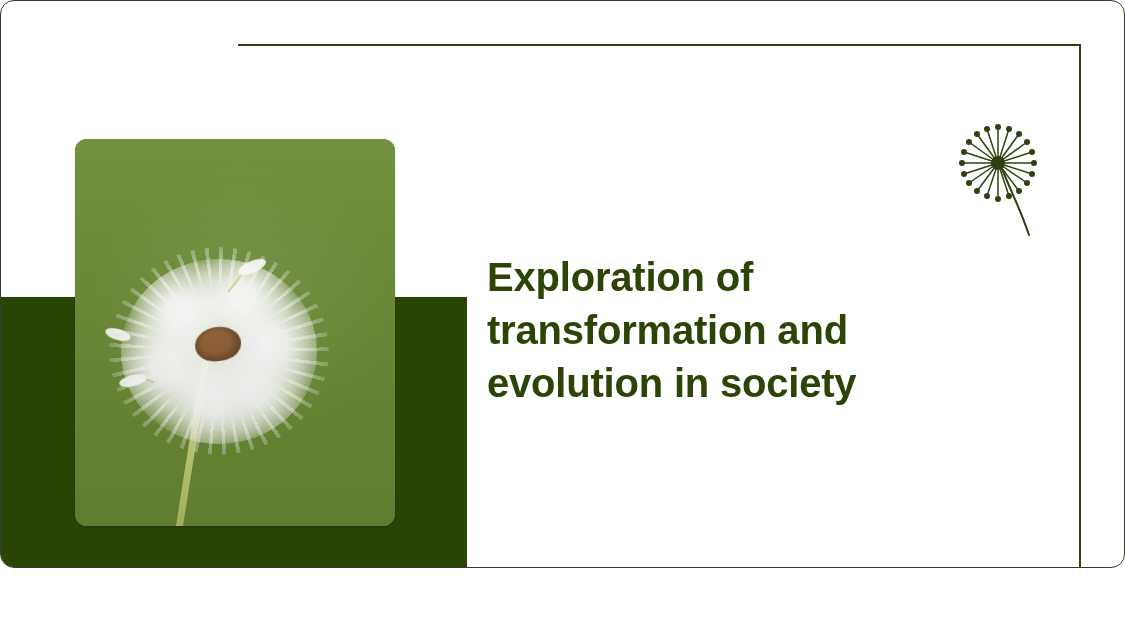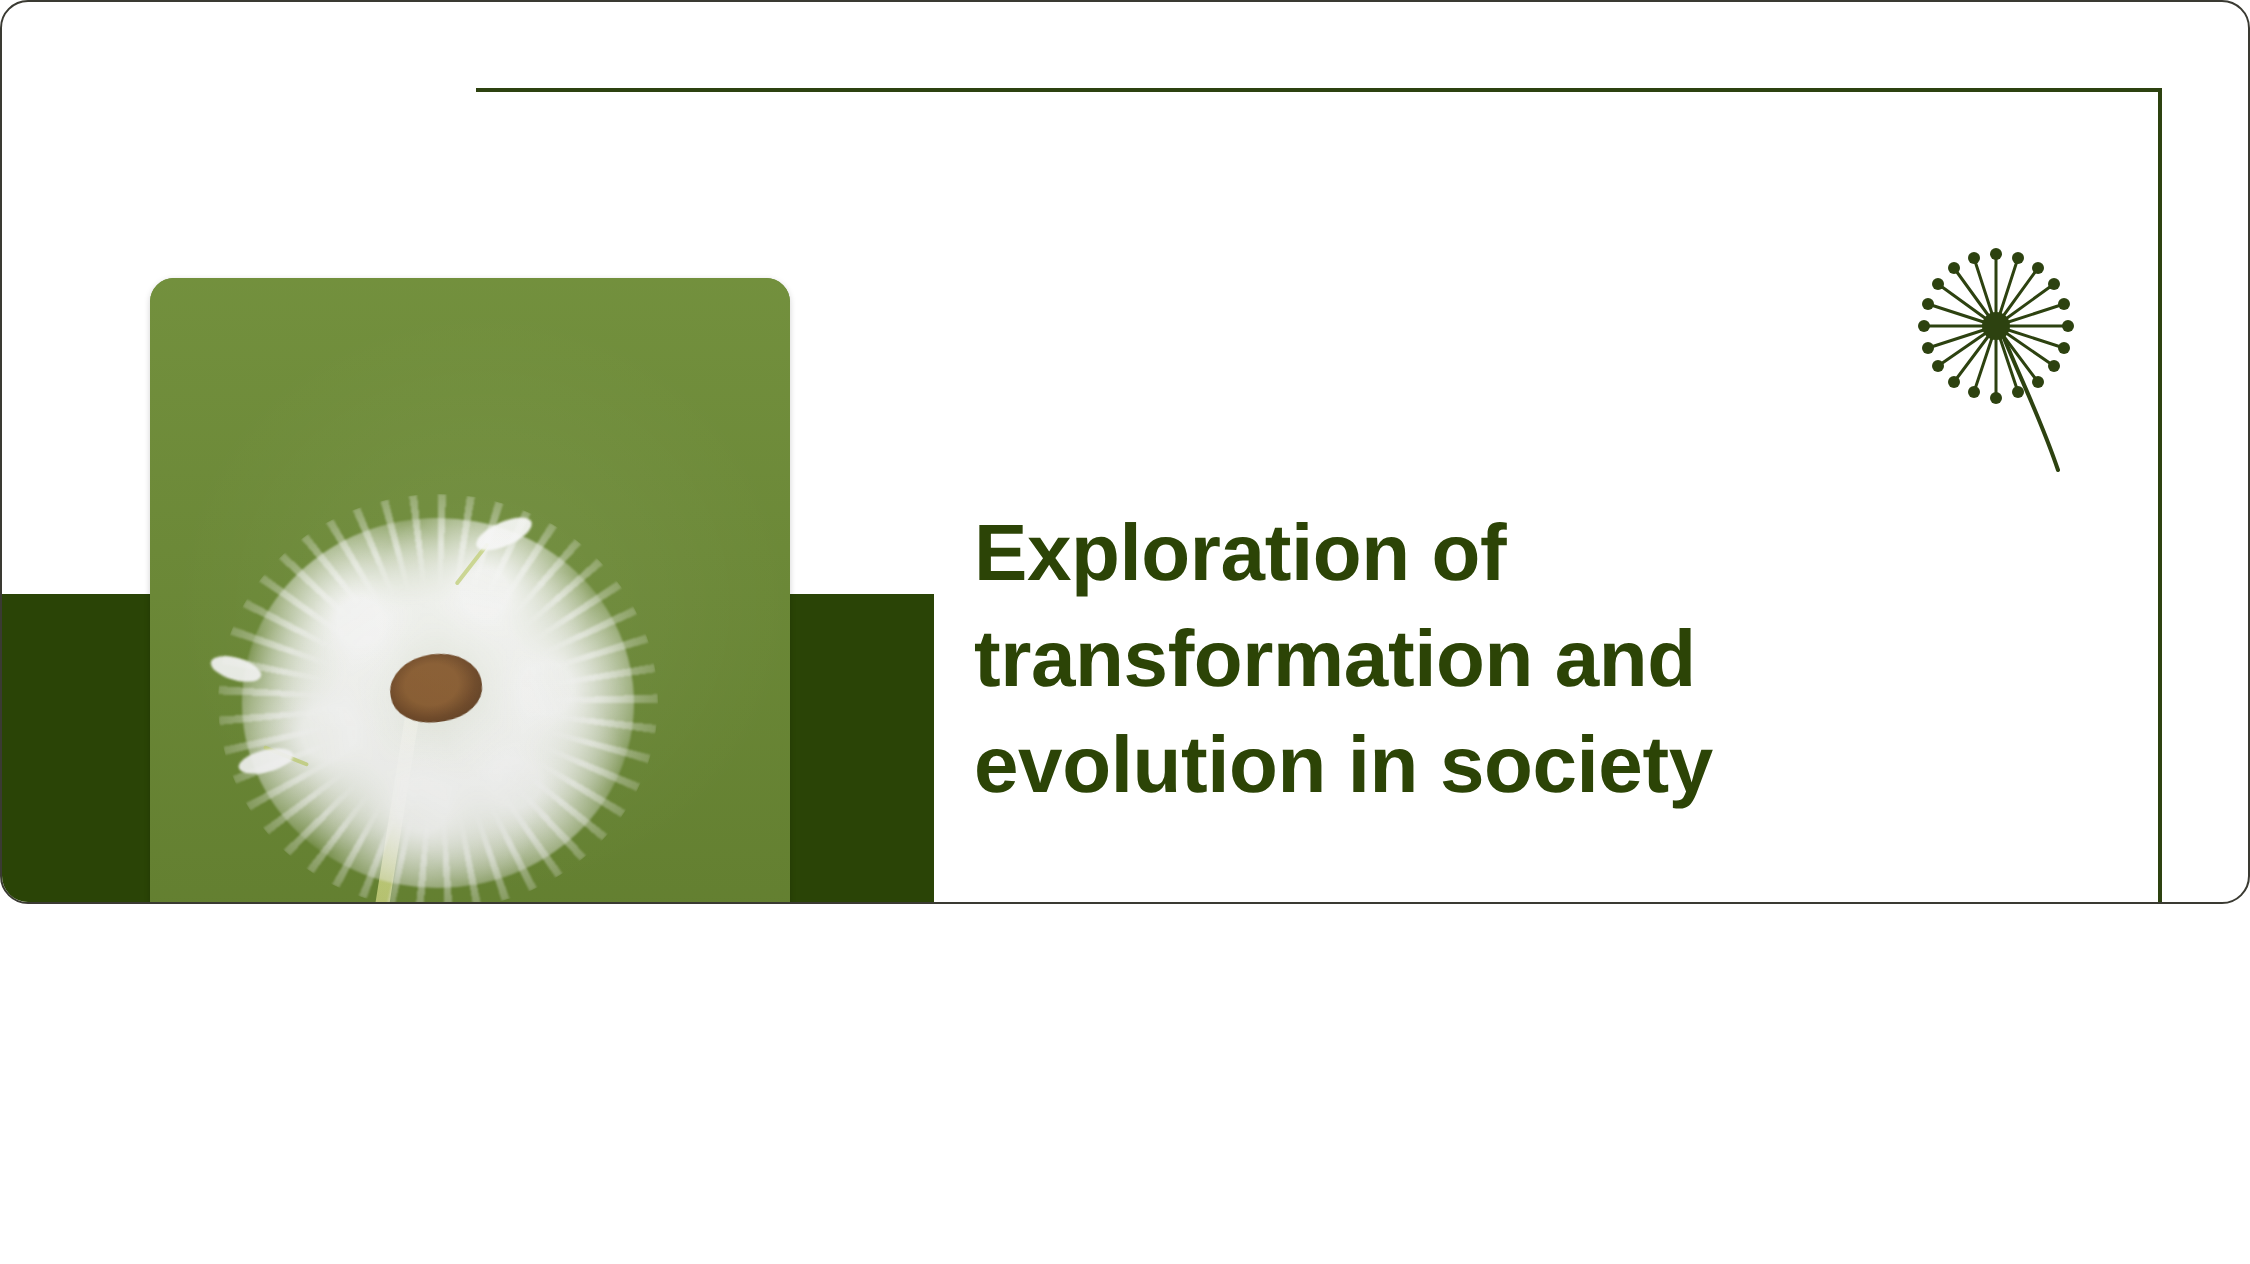--- a/index.html
+++ b/index.html
@@ -11,21 +11,21 @@
     width: 1125px;
     height: 632px;
     overflow: hidden;
     font-family: "Liberation Sans", sans-serif;
   }
 
   
   #slide {
     position: relative;
     width: 1125px;
-    height: 452px;
+    height: 568px;
     background: #ffffff;
     box-sizing: border-box;
     border: 1px solid #3a3a32;
     border-radius: 14px;
     overflow: hidden;
   }
 
   
   .block-dark {
     position: absolute;

